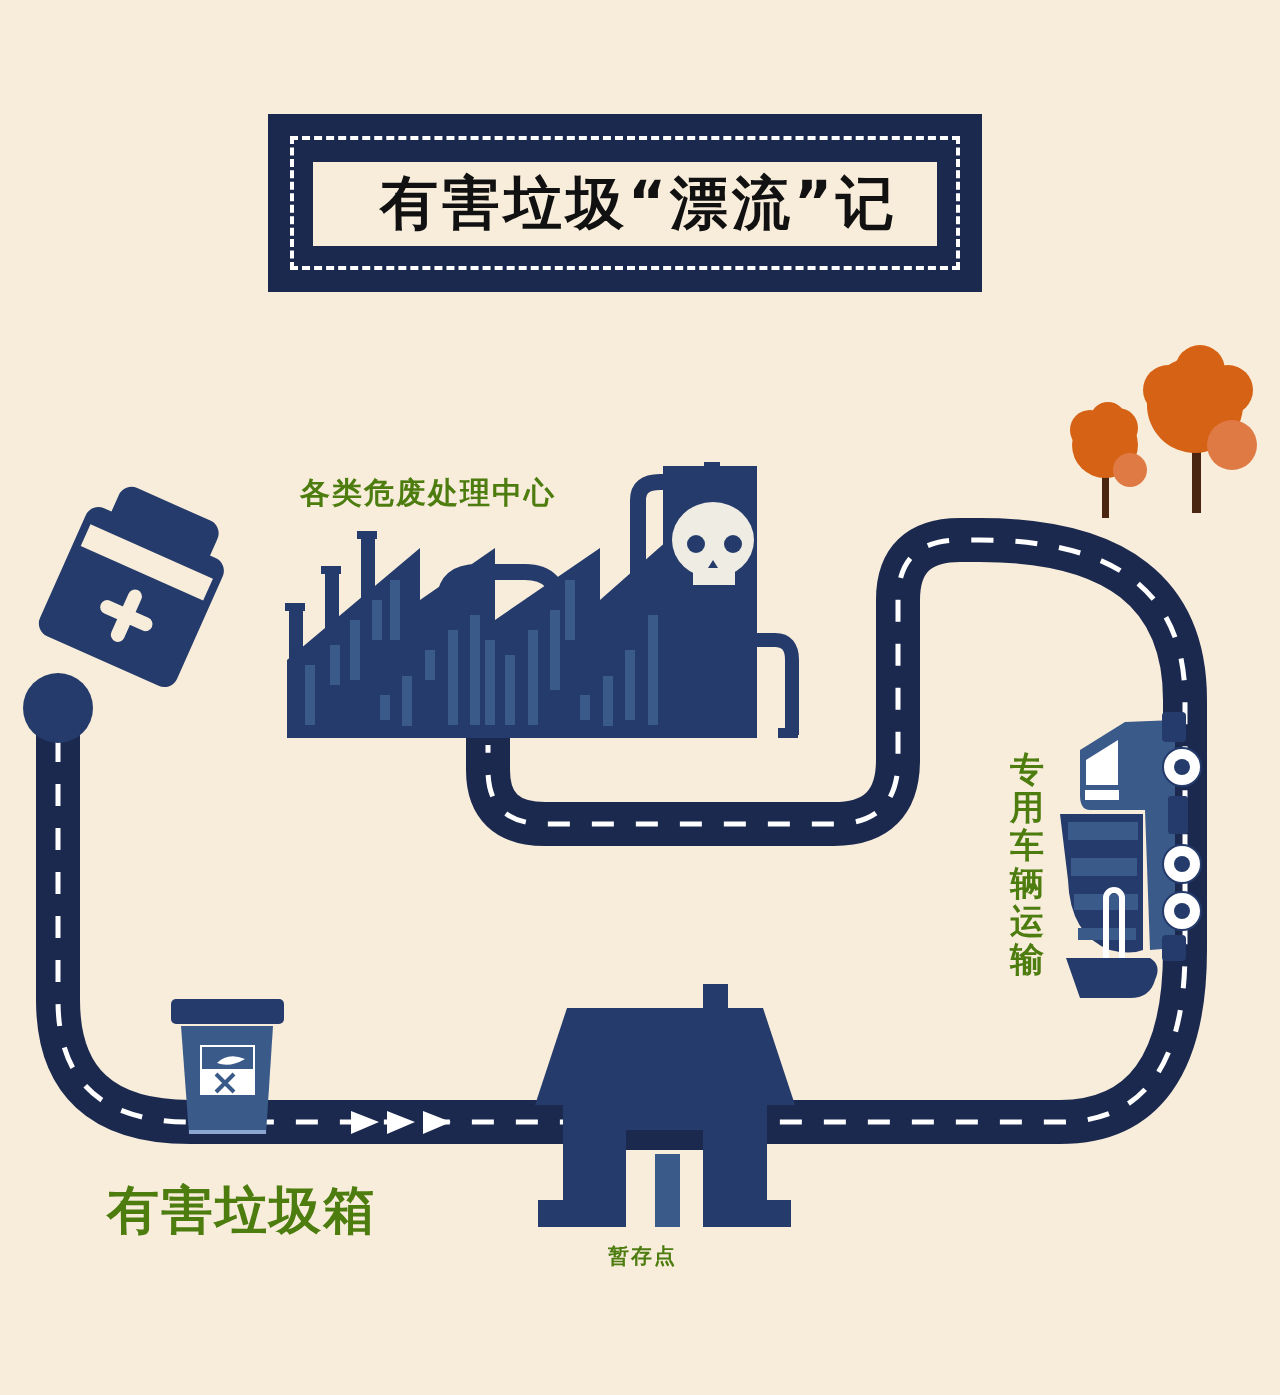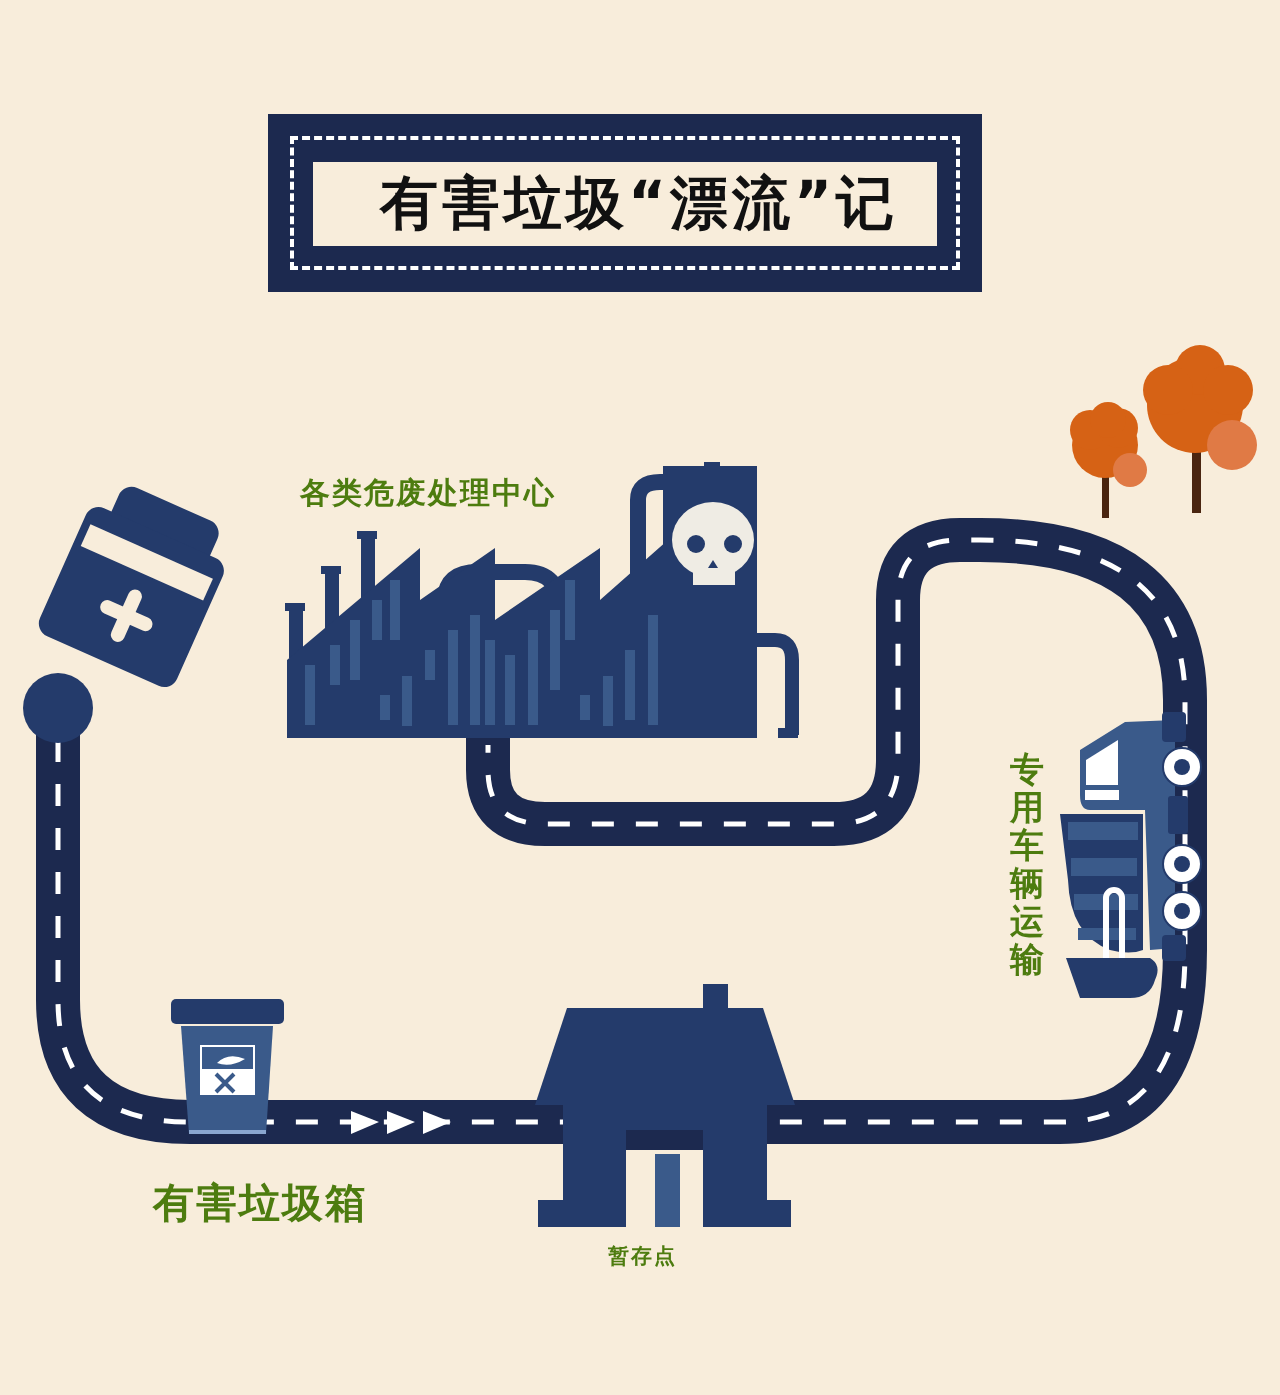--- a/index.html
+++ b/index.html
@@ -25,21 +25,21 @@
   }
   .title-text {
     font-size: 58px; font-weight: bold; color: #111;
     letter-spacing: 4px; white-space: nowrap; margin-left: 28px;
   }
   svg.scene { position: absolute; left: 0; top: 0; }
   .label {
     position: absolute; color: #4d7c0f; font-weight: bold; white-space: nowrap;
   }
   .label-center { left: 300px; top: 473px; font-size: 30px; letter-spacing: 2px; }
-  .label-bin { left: 107px; top: 1176px; font-size: 41px; letter-spacing: 2px; margin-left: 46px; }
+  .label-bin { left: 107px; top: 1176px; font-size: 52px; letter-spacing: 2px; }
   .label-station { left: 608px; top: 1242px; font-size: 21px; letter-spacing: 2px; }
   .label-truck {
     left: 1004px; top: 750px; font-size: 34px; width: 40px;
     line-height: 38px; white-space: normal; word-break: break-all; text-align: right;
   }
 </style>
 </head>
 <body>
 
 <div class="title-box">

